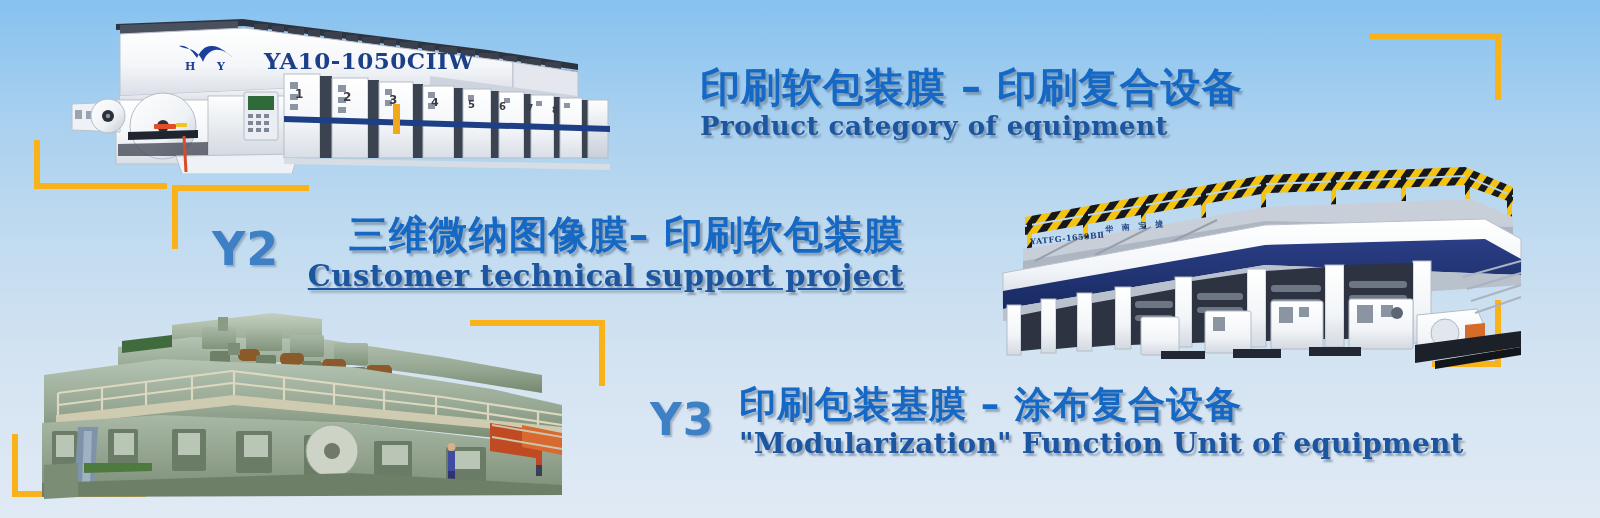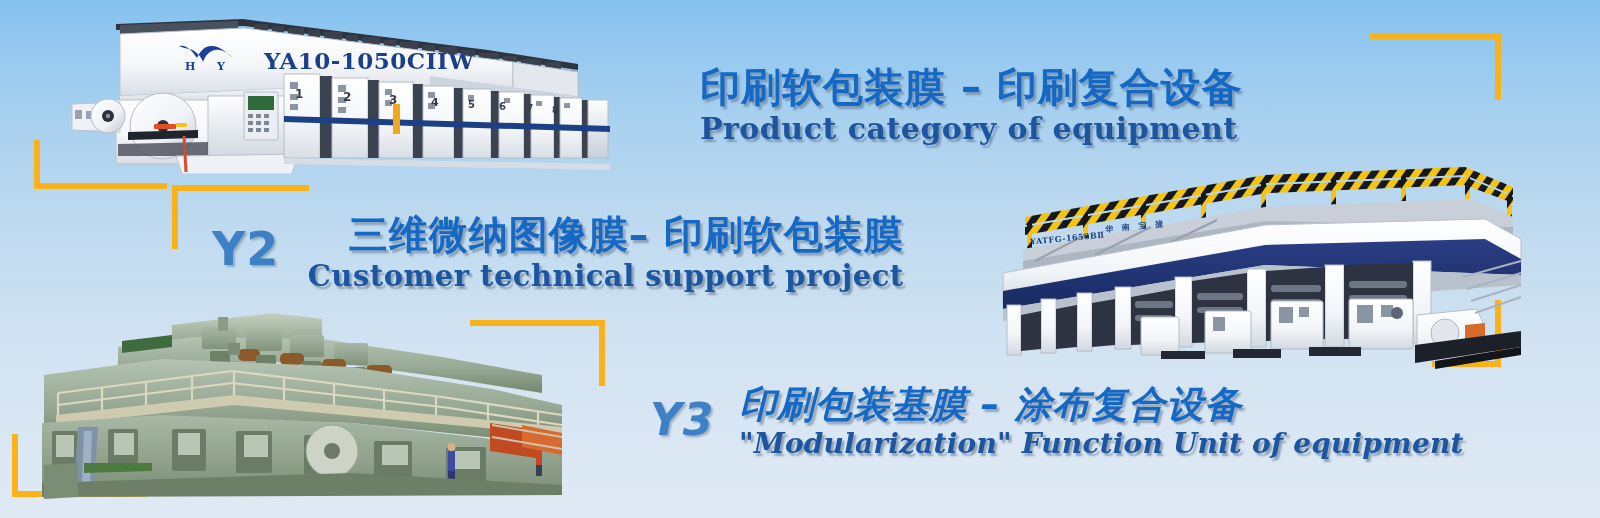--- a/index.html
+++ b/index.html
@@ -43,30 +43,30 @@
     font-weight:bold;
     color:#1c55a0;
     text-shadow:2.5px 2.5px 2px rgba(85,105,130,.55);
     display:block;
   }
 
   
   #g1 { left:700px; top:60px; }
   #g1 .ycode { font-size:48px; margin-right:22px; margin-top:14px; }
   #g1 .cn { font-size:40px; }
-  #g1 .en { font-size:30px; margin-top:-4px; letter-spacing:.5px; }
+  #g1 .en { font-size:26px; margin-top:-4px; letter-spacing:.5px; }
 
   
   #g2 { left:212px; top:208px;text-align:right; }
   #g2 .ycode { font-size:46px; margin-right:24px; margin-top:14px; }
   #g2 .cn { font-size:39px; }
-  #g2 .en { font-size:29px; margin-top:-3px; letter-spacing:.5px; }
+  #g2 .en { font-size:29px; margin-top:-3px; letter-spacing:.5px;text-decoration:underline; }
 
   
-  #g3 { left:650px; top:380px;font-style:italic; }
+  #g3 { left:650px; top:380px; }
   #g3 .ycode { font-size:44px; margin-right:20px; margin-top:14px; }
   #g3 .cn { font-size:37px; }
   #g3 .en { font-size:28px; margin-top:-3px; letter-spacing:.2px; }
 
   
   .machine { position:absolute; }
   #m1 { left:58px;  top:4px;   width:552px; height:170px; }
   #m2 { left:965px; top:165px; width:560px; height:205px; }
   #m3 { left:22px;  top:305px; width:556px; height:195px; }
 

